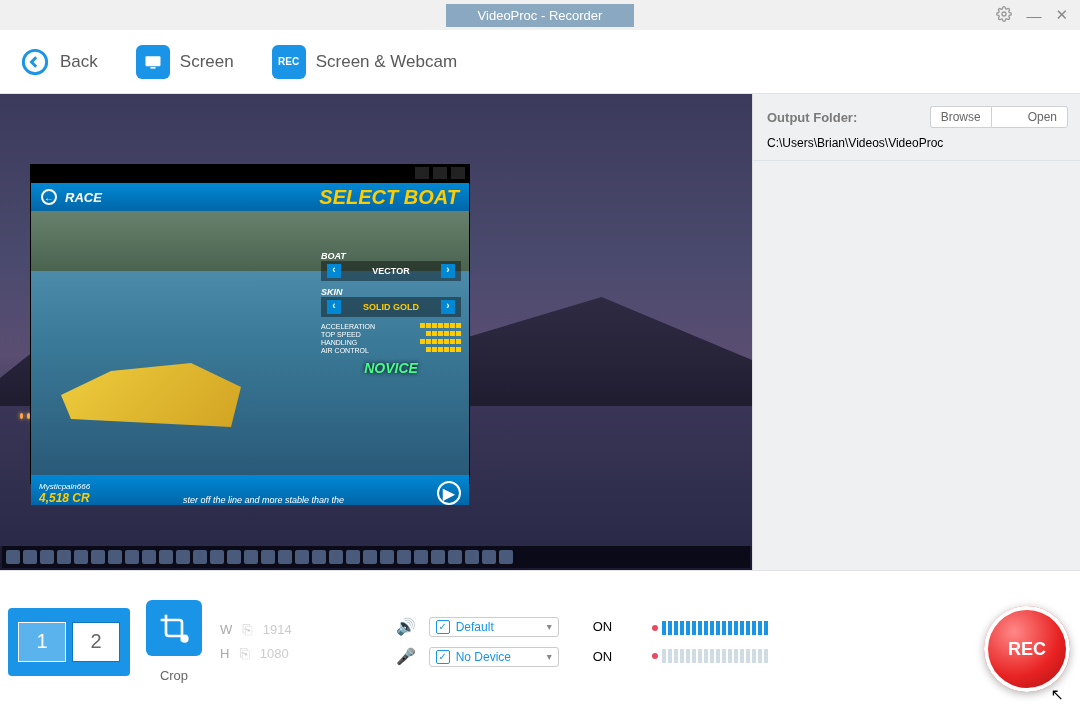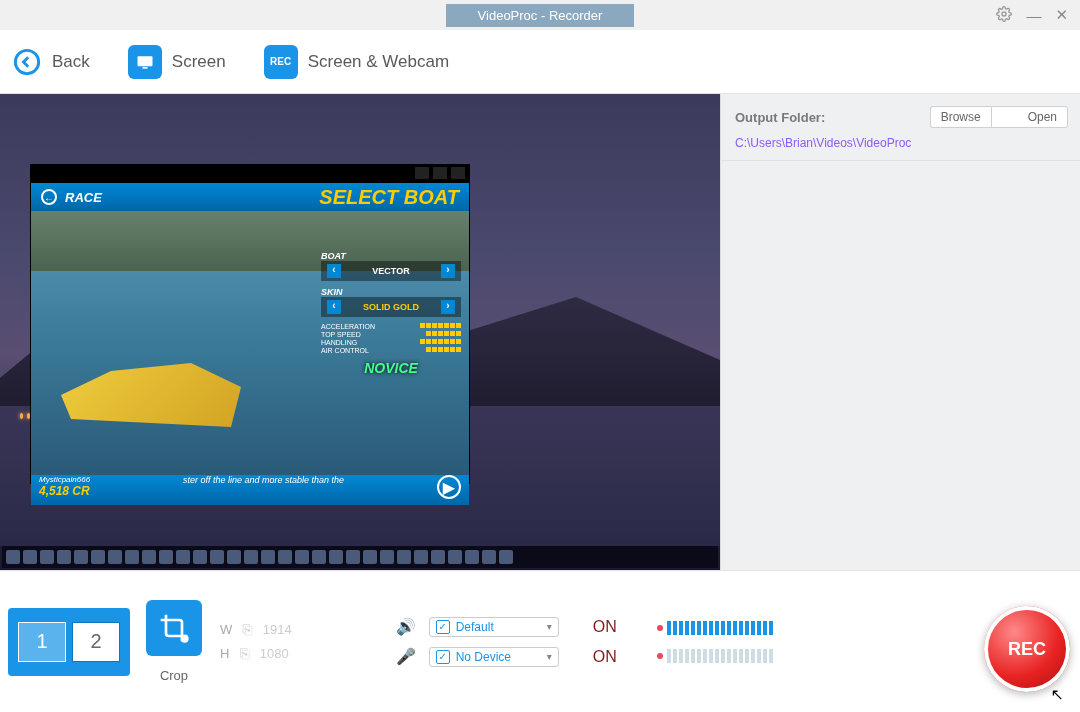--- a/index.html
+++ b/index.html
@@ -6,38 +6,38 @@
 body { width: 1080px; height: 712px; background: #fff; overflow: hidden; position: relative; }
 
 
 .titlebar { height: 30px; background: #f0f0f0; display: flex; align-items: center; justify-content: center; position: relative; }
 .title-pill { background: #8aa8c0; color: #fff; padding: 4px 32px; font-size: 13px; border-radius: 0; }
 .win-controls { position: absolute; right: 0; top: 0; height: 30px; display: flex; align-items: center; gap: 14px; padding: 0 12px; }
 .win-controls span { color: #888; font-size: 15px; cursor: pointer; }
 .gear { width: 16px; height: 16px; }
 
 
-.toolbar { height: 64px; display: flex; align-items: center; padding: 0 12px; gap: 38px; border-bottom: 1px solid #e3e3e3; }
+.toolbar { height: 64px; display: flex; align-items: center; padding: 0 20px; gap: 38px; border-bottom: 1px solid #e3e3e3; }
 .tb-item { display: flex; align-items: center; gap: 10px; cursor: pointer; }
 .tb-icon { width: 34px; height: 34px; border-radius: 6px; display: flex; align-items: center; justify-content: center; color: #fff; font-weight: bold; }
 .tb-back .tb-icon { background: none; color: #1994e6; font-size: 28px; width: 30px; }
 .tb-blue { background: #1994e6; }
 .tb-label { color: #5a5a5a; font-size: 17px; }
 
 
 .main { display: flex; height: 476px; }
 .preview { flex: 1; background: #2a2a2a; position: relative; overflow: hidden; }
-.sidepanel { width: 360px; background: #eef0f2; border-left: 1px solid #ddd; }
+.sidepanel { width: 328px; background: #eef0f2; border-left: 1px solid #ddd; }
 .side-header { display: flex; justify-content: space-between; align-items: center; padding: 12px 12px 8px 14px; }
 .side-header .lbl { color: #7a7a7a; font-size: 13px; font-weight: 600; }
 .side-btns { display: flex; }
 .side-btns button { background: #fff; border: 1px solid #d0d0d0; padding: 3px 10px; font-size: 12px; color: #666; cursor: pointer; }
 .side-btns button:first-child { border-radius: 3px 0 0 3px; border-right: none; }
 .side-btns button:last-child { border-radius: 0 3px 3px 0; padding-left: 36px; }
-.side-path { color: #8b5cf6; font-size: 12px; padding: 0 14px 10px; border-bottom: 1px solid #dfe2e4; }
+.side-path { color: #000000; font-size: 12px; padding: 0 14px 10px; border-bottom: 1px solid #dfe2e4; }
 
 
 .desktop-bg { position: absolute; inset: 0; background: linear-gradient(180deg, #3b3a5c 0%, #4a4a6e 35%, #5a4e72 55%, #2e3048 75%, #1a1830 100%); }
 .mountain { position: absolute; bottom: 120px; left: 0; right: 0; height: 180px; background: linear-gradient(180deg, rgba(40,38,60,0.8), rgba(25,22,40,0.95)); clip-path: polygon(0 60%, 15% 10%, 30% 35%, 45% 5%, 60% 40%, 80% 15%, 100% 50%, 100% 100%, 0 100%); }
 .water { position: absolute; bottom: 24px; left: 0; right: 0; height: 140px; background: linear-gradient(180deg, #3a3556 0%, #2a2a48 100%); }
 .lights { position: absolute; bottom: 145px; left: 0; right: 0; height: 12px; display: flex; gap: 4px; padding: 0 20px; }
 .lights span { width: 3px; height: 6px; background: #ffaa44; border-radius: 50%; box-shadow: 0 0 4px #ffaa44; }
 .lights span:nth-child(3n) { background: #ff6644; box-shadow: 0 0 4px #ff6644; }
 .taskbar { position: absolute; bottom: 2px; left: 2px; right: 2px; height: 22px; background: #0a0a18; display: flex; align-items: center; padding: 0 4px; gap: 3px; }
 .taskbar .tico { width: 14px; height: 14px; background: #4a5a7a; border-radius: 2px; }
@@ -56,21 +56,21 @@
 .gm-row { margin-bottom: 6px; }
 .gm-lbl { color: #fff; font-size: 9px; font-weight: bold; font-style: italic; }
 .gm-val { background: rgba(0,0,0,0.4); color: #fff; font-size: 9px; font-weight: bold; padding: 3px 6px; display: flex; justify-content: space-between; align-items: center; }
 .gm-val.gold { color: #ffcc00; }
 .gm-val .arr-btn { background: #0088d4; color: #fff; width: 14px; height: 14px; text-align: center; font-size: 10px; }
 .gm-stats { font-size: 7px; color: #fff; }
 .gm-stat { display: flex; justify-content: space-between; margin-bottom: 1px; }
 .gm-bars { display: flex; gap: 1px; }
 .gm-bars span { width: 5px; height: 5px; background: #ffcc00; }
 .novice { color: #44ff88; font-weight: bold; font-style: italic; font-size: 14px; text-align: center; margin-top: 6px; text-shadow: 0 0 4px #000; }
-.game-bottom { height: 30px; background: linear-gradient(180deg, #0088d4, #0066a8); display: flex; align-items: flex-start; justify-content: space-between; padding: 0 8px; }
+.game-bottom { height: 30px; background: linear-gradient(180deg, #0088d4, #0066a8); display: flex; align-items: flex-end; justify-content: space-between; padding: 0 8px; }
 .gb-left { display: flex; flex-direction: column; }
 .gb-user { color: #fff; font-size: 8px; font-style: italic; }
 .gb-credits { color: #ffcc00; font-size: 12px; font-weight: bold; font-style: italic; }
 .gb-mid { color: #fff; font-size: 9px; font-style: italic; }
 .gb-play { width: 24px; height: 24px; border: 2px solid #fff; border-radius: 50%; display: flex; align-items: center; justify-content: center; color: #fff; }
 
 
 .controls { height: 142px; background: #fff; border-top: 1px solid #e3e3e3; display: flex; align-items: center; padding: 0 8px; position: relative; }
 .monitor-sel { background: #1994e6; border-radius: 4px; padding: 14px 10px; display: flex; align-items: center; gap: 6px; margin-right: 16px; }
 .mon-btn { width: 48px; height: 40px; border: 1px solid #0d76bf; background: #fff; color: #666; font-size: 20px; display: flex; align-items: center; justify-content: center; cursor: pointer; }
@@ -85,21 +85,21 @@
 .wh-row .wh-val { width: 44px; color: #ccc; font-size: 13px; }
 .link-icon { color: #ccc; margin: 0 4px; }
 
 .audio-block { margin-left: 90px; display: flex; flex-direction: column; gap: 10px; }
 .aud-row { display: flex; align-items: center; gap: 10px; }
 .aud-icon { width: 22px; color: #666; font-size: 16px; }
 .aud-sel { display: flex; align-items: center; border: 1px solid #ccc; border-radius: 3px; padding: 2px 6px; min-width: 130px; background: #fff; cursor: pointer; }
 .aud-sel .chk { width: 14px; height: 14px; border: 1px solid #1994e6; border-radius: 2px; margin-right: 6px; display: flex; align-items: center; justify-content: center; color: #1994e6; font-size: 10px; }
 .aud-sel .txt { color: #1994e6; font-size: 12px; flex: 1; }
 .aud-sel .caret { color: #888; font-size: 10px; }
-.aud-on { color: #7f1d1d; font-size: 16px; margin-left: 24px; }
+.aud-on { color: #000000; font-size: 13px; margin-left: 24px; }
 .aud-meters { margin-left: 40px; display: flex; flex-direction: column; gap: 14px; }
 .meter { display: flex; align-items: center; gap: 4px; }
 .meter .dot { width: 6px; height: 6px; border-radius: 50%; background: #e84a5f; }
 .meter .bars { display: flex; gap: 2px; }
 .meter .bars span { width: 4px; height: 14px; background: #d0dce4; }
 .meter.active .bars span { background: #1994e6; }
 
 .rec-btn { position: absolute; right: 10px; bottom: 20px; width: 86px; height: 86px; border-radius: 50%; background: radial-gradient(circle at 35% 30%, #ff8888, #e82222 55%, #a01010); display: flex; align-items: center; justify-content: center; color: #fff; font-weight: bold; font-size: 18px; cursor: pointer; box-shadow: inset 0 0 0 4px #fff, 0 2px 8px rgba(0,0,0,0.3); }
 .cursor { position: absolute; right: 16px; bottom: 8px; font-size: 16px; color: #000; }
 </style>

